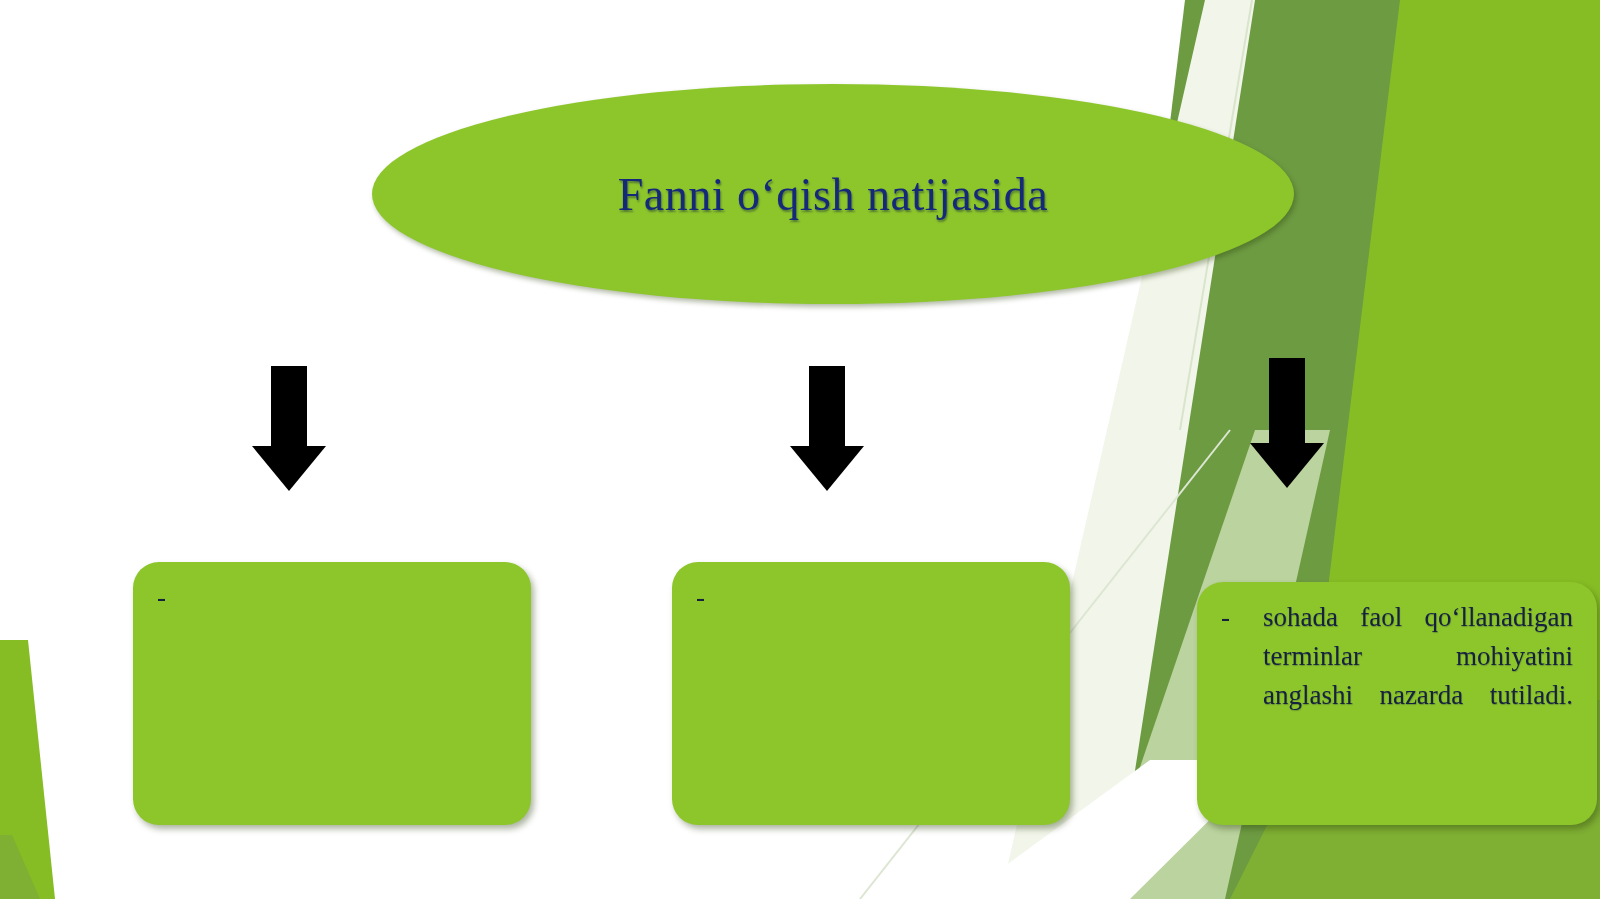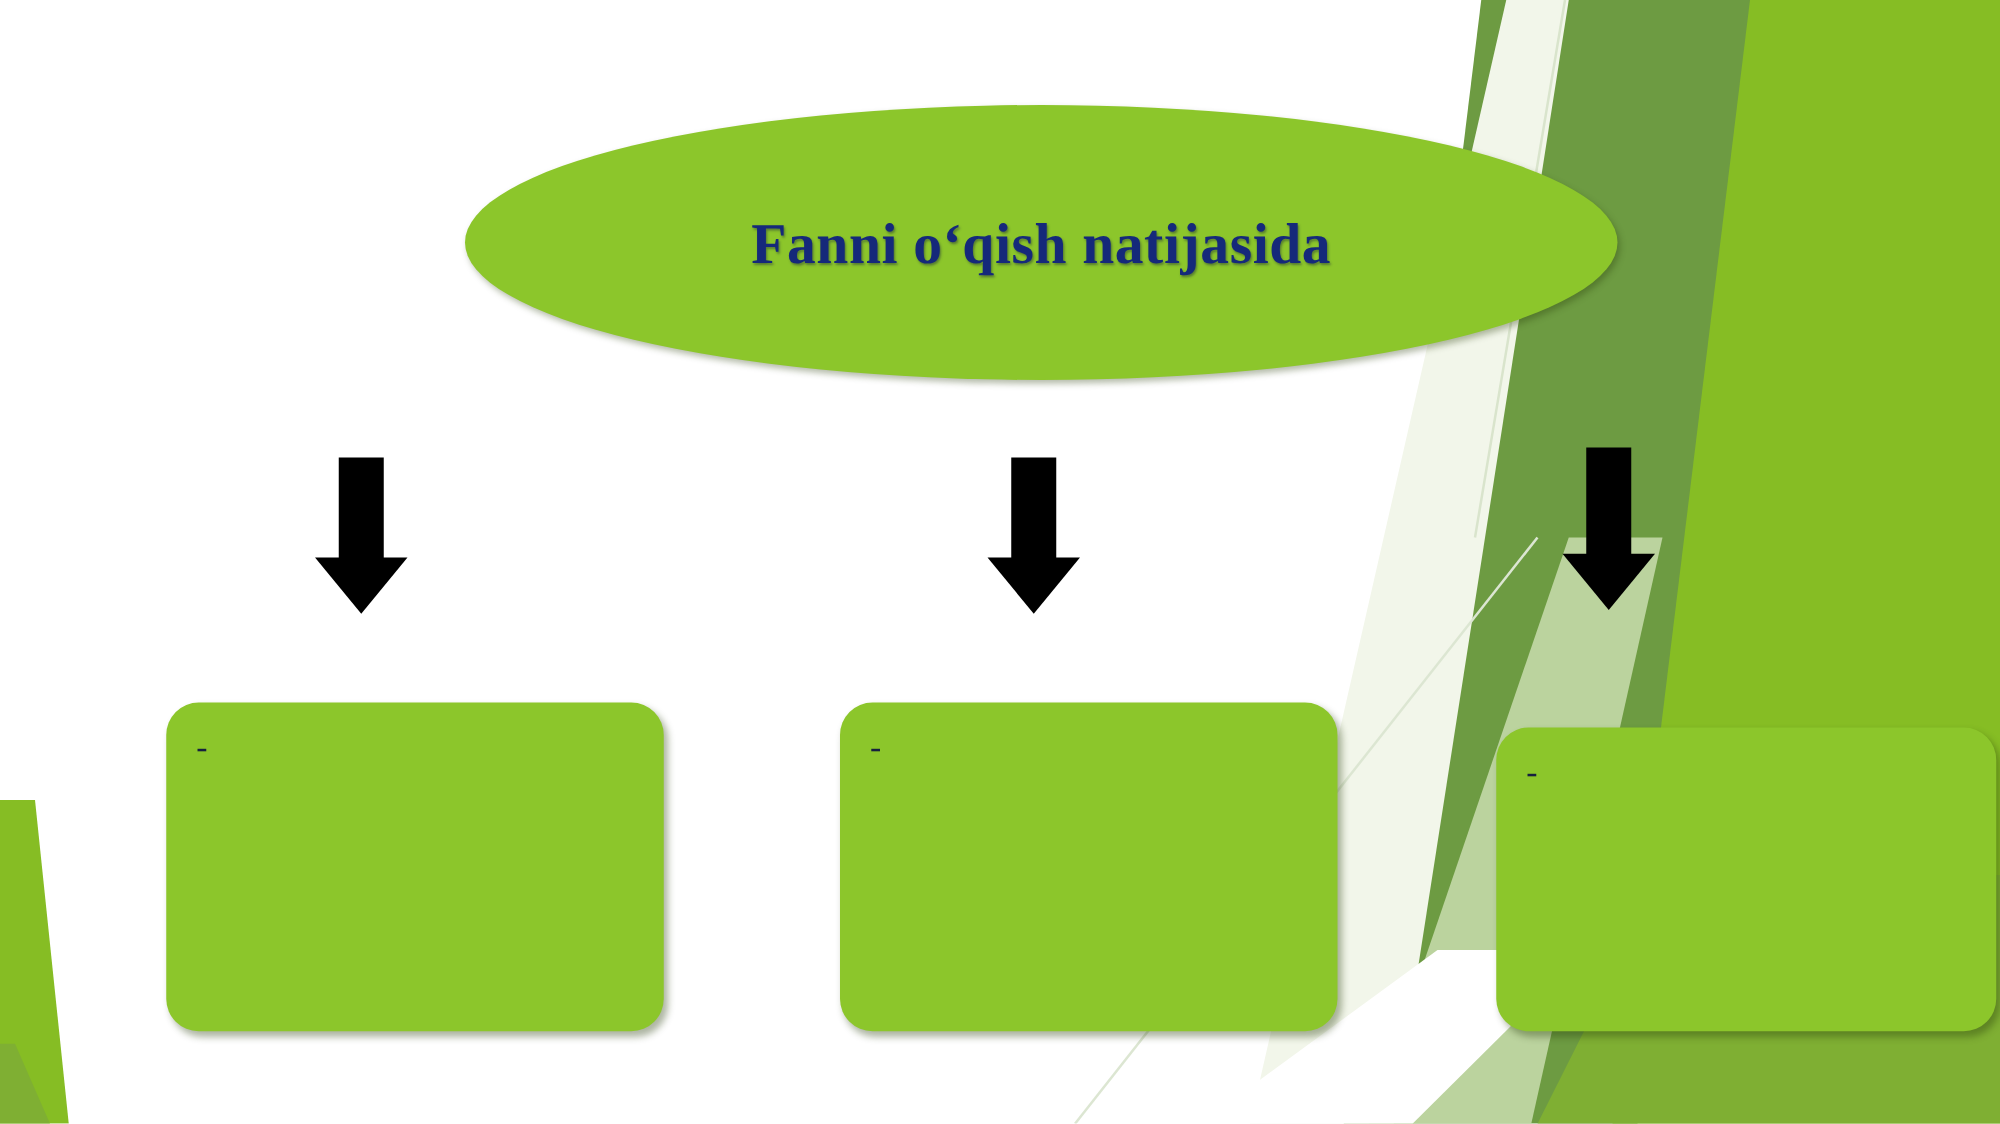--- a/index.html
+++ b/index.html
@@ -31,21 +31,21 @@
     height: 220px;
     background: #8CC62B;
     border-radius: 50%;
     box-shadow: 2px 3px 5px rgba(40,60,10,0.35);
     display: flex;
     align-items: center;
     justify-content: center;
   }
   #title-text {
     font-family: "Liberation Serif", "DejaVu Serif", serif;
-    font-weight: bold;
+    font-weight: normal;
     font-size: 46px;
     color: #15297a;
     letter-spacing: 0.5px;
     text-shadow: 1px 2px 2px rgba(20,30,60,0.45);
     white-space: nowrap;
   }
 
   
   .arrow {
     position: absolute;
@@ -161,15 +161,16 @@
   <div class="card" id="card-1">
     <span class="dash">-</span>
   </div>
 
   <div class="card" id="card-2">
     <span class="dash">-</span>
   </div>
 
   <div class="card" id="card-3">
     <span class="dash">-</span>
+    <span class="body">sohada faol qo‘llanadigan terminlar mohiyatini anglashi nazarda tutiladi.</span>
   </div>
 
 </div>
 
 </body></html>

